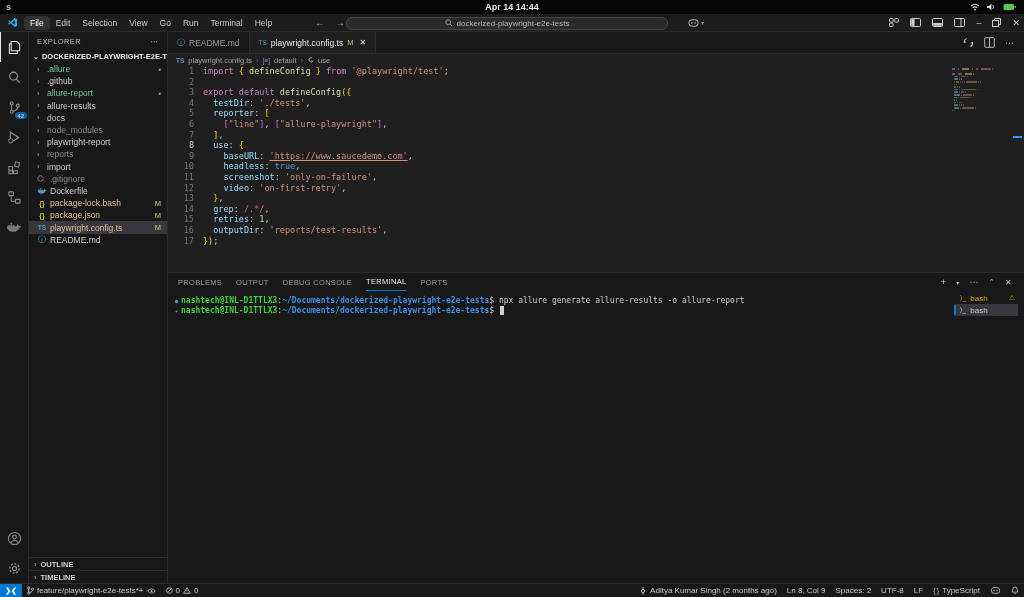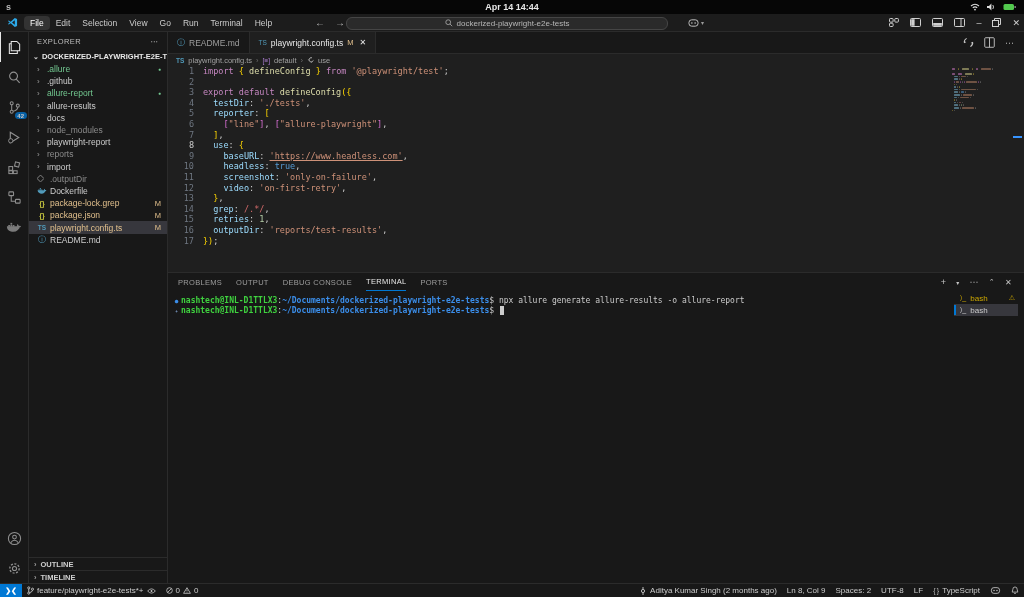--- a/index.html
+++ b/index.html
@@ -323,37 +323,37 @@
         <div class="tree-row">
           <span class="chev">›</span>
           <span>import</span>
         </div>
         <div class="tree-row">
           <span class="ficon">
             <svg width="7" height="7" viewBox="0 0 8 8">
               <rect x="1.2" y="1.2" width="5.6" height="5.6" fill="none" stroke="#8c8c8c" transform="rotate(45 4 4)"></rect>
             </svg>
           </span>
-          <span class="c-dim">.outputDir</span>
+          <span class="c-dim">.gitignore</span>
         </div>
         <div class="tree-row">
           <span class="ficon">
             <svg width="10" height="8" viewBox="0 0 18 14">
               <path d="M1 7 H14 Q16.5 7 17 5.5 Q15.8 4.8 14.5 5.4 Q14.2 3.8 13 3 Q12 4.2 12.6 5.6 H1 Q1 10.5 5.5 11.5 Q10.5 12.5 13 10 Q15.5 7.5 15.5 7" fill="#519aba"></path>
               <rect x="2.5" y="4.2" width="2" height="2" fill="#519aba"></rect>
               <rect x="5" y="4.2" width="2" height="2" fill="#519aba"></rect>
               <rect x="7.5" y="4.2" width="2" height="2" fill="#519aba"></rect>
               <rect x="5" y="1.8" width="2" height="2" fill="#519aba"></rect>
             </svg>
           </span>
           <span>Dockerfile</span>
         </div>
         <div class="tree-row">
           <span class="ficon" style="color: rgb(203, 203, 65);">{}</span>
-          <span class="c-mod">package-lock.grep</span>
+          <span class="c-mod">package-lock.bash</span>
           <span class="rbadge c-mod">M</span>
         </div>
         <div class="tree-row">
           <span class="ficon" style="color: rgb(203, 203, 65);">{}</span>
           <span class="c-mod">package.json</span>
           <span class="rbadge c-mod">M</span>
         </div>
         <div class="tree-row selected">
           <span class="ficon" style="color: rgb(81, 154, 186); font-size: 6.5px;">TS</span>
           <span class="c-mod">playwright.config.ts</span>
@@ -418,21 +418,21 @@
     <div id="code-area">
       <div id="code-lines">
           <div class="code-line"><span class="ln">1</span><span class="lc"><span class="s-kw">import</span><span class="s-d"> </span><span class="s-b1">{</span><span class="s-d"> </span><span class="s-fn">defineConfig</span><span class="s-d"> </span><span class="s-b1">}</span><span class="s-d"> </span><span class="s-kw">from</span><span class="s-d"> </span><span class="s-str">'@playwright/test'</span><span class="s-d">;</span></span></div>
           <div class="code-line"><span class="ln">2</span><span class="lc"></span></div>
           <div class="code-line"><span class="ln">3</span><span class="lc"><span class="s-kw">export</span><span class="s-d"> </span><span class="s-kw">default</span><span class="s-d"> </span><span class="s-fn">defineConfig</span><span class="s-b1">({</span></span></div>
           <div class="code-line"><span class="ln">4</span><span class="lc"><span class="s-d">  </span><span class="s-prop">testDir</span><span class="s-d">: </span><span class="s-str">'./tests'</span><span class="s-d">,</span></span></div>
           <div class="code-line"><span class="ln">5</span><span class="lc"><span class="s-d">  </span><span class="s-prop">reporter</span><span class="s-d">: </span><span class="s-b1">[</span></span></div>
           <div class="code-line"><span class="ln">6</span><span class="lc"><span class="s-d">    </span><span class="s-b2">[</span><span class="s-str">"line"</span><span class="s-b2">]</span><span class="s-d">, </span><span class="s-b2">[</span><span class="s-str">"allure-playwright"</span><span class="s-b2">]</span><span class="s-d">,</span></span></div>
           <div class="code-line"><span class="ln">7</span><span class="lc"><span class="s-d">  </span><span class="s-b1">]</span><span class="s-d">,</span></span></div>
           <div class="code-line"><span class="ln cur">8</span><span class="lc"><span class="s-d">  </span><span class="s-prop">use</span><span class="s-d">: </span><span class="s-b1">{</span></span></div>
-          <div class="code-line"><span class="ln">9</span><span class="lc"><span class="s-d">    </span><span class="s-prop">baseURL</span><span class="s-d">: </span><span class="s-link">'https://www.headless.com'</span><span class="s-d">,</span></span></div>
+          <div class="code-line"><span class="ln">9</span><span class="lc"><span class="s-d">    </span><span class="s-prop">baseURL</span><span class="s-d">: </span><span class="s-link">'https://www.saucedemo.com'</span><span class="s-d">,</span></span></div>
           <div class="code-line"><span class="ln">10</span><span class="lc"><span class="s-d">    </span><span class="s-prop">headless</span><span class="s-d">: </span><span class="s-bool">true</span><span class="s-d">,</span></span></div>
           <div class="code-line"><span class="ln">11</span><span class="lc"><span class="s-d">    </span><span class="s-prop">screenshot</span><span class="s-d">: </span><span class="s-str">'only-on-failure'</span><span class="s-d">,</span></span></div>
           <div class="code-line"><span class="ln">12</span><span class="lc"><span class="s-d">    </span><span class="s-prop">video</span><span class="s-d">: </span><span class="s-str">'on-first-retry'</span><span class="s-d">,</span></span></div>
           <div class="code-line"><span class="ln">13</span><span class="lc"><span class="s-d">  </span><span class="s-b1">}</span><span class="s-d">,</span></span></div>
           <div class="code-line"><span class="ln">14</span><span class="lc"><span class="s-d">  </span><span class="s-prop">grep</span><span class="s-d">: </span><span class="s-rgx">/.*/</span><span class="s-d">,</span></span></div>
           <div class="code-line"><span class="ln">15</span><span class="lc"><span class="s-d">  </span><span class="s-prop">retries</span><span class="s-d">: </span><span class="s-num">1</span><span class="s-d">,</span></span></div>
           <div class="code-line"><span class="ln">16</span><span class="lc"><span class="s-d">  </span><span class="s-prop">outputDir</span><span class="s-d">: </span><span class="s-str">'reports/test-results'</span><span class="s-d">,</span></span></div>
           <div class="code-line"><span class="ln">17</span><span class="lc"><span class="s-b1">})</span><span class="s-d">;</span></span></div>
         </div>
       <div id="minimap">

